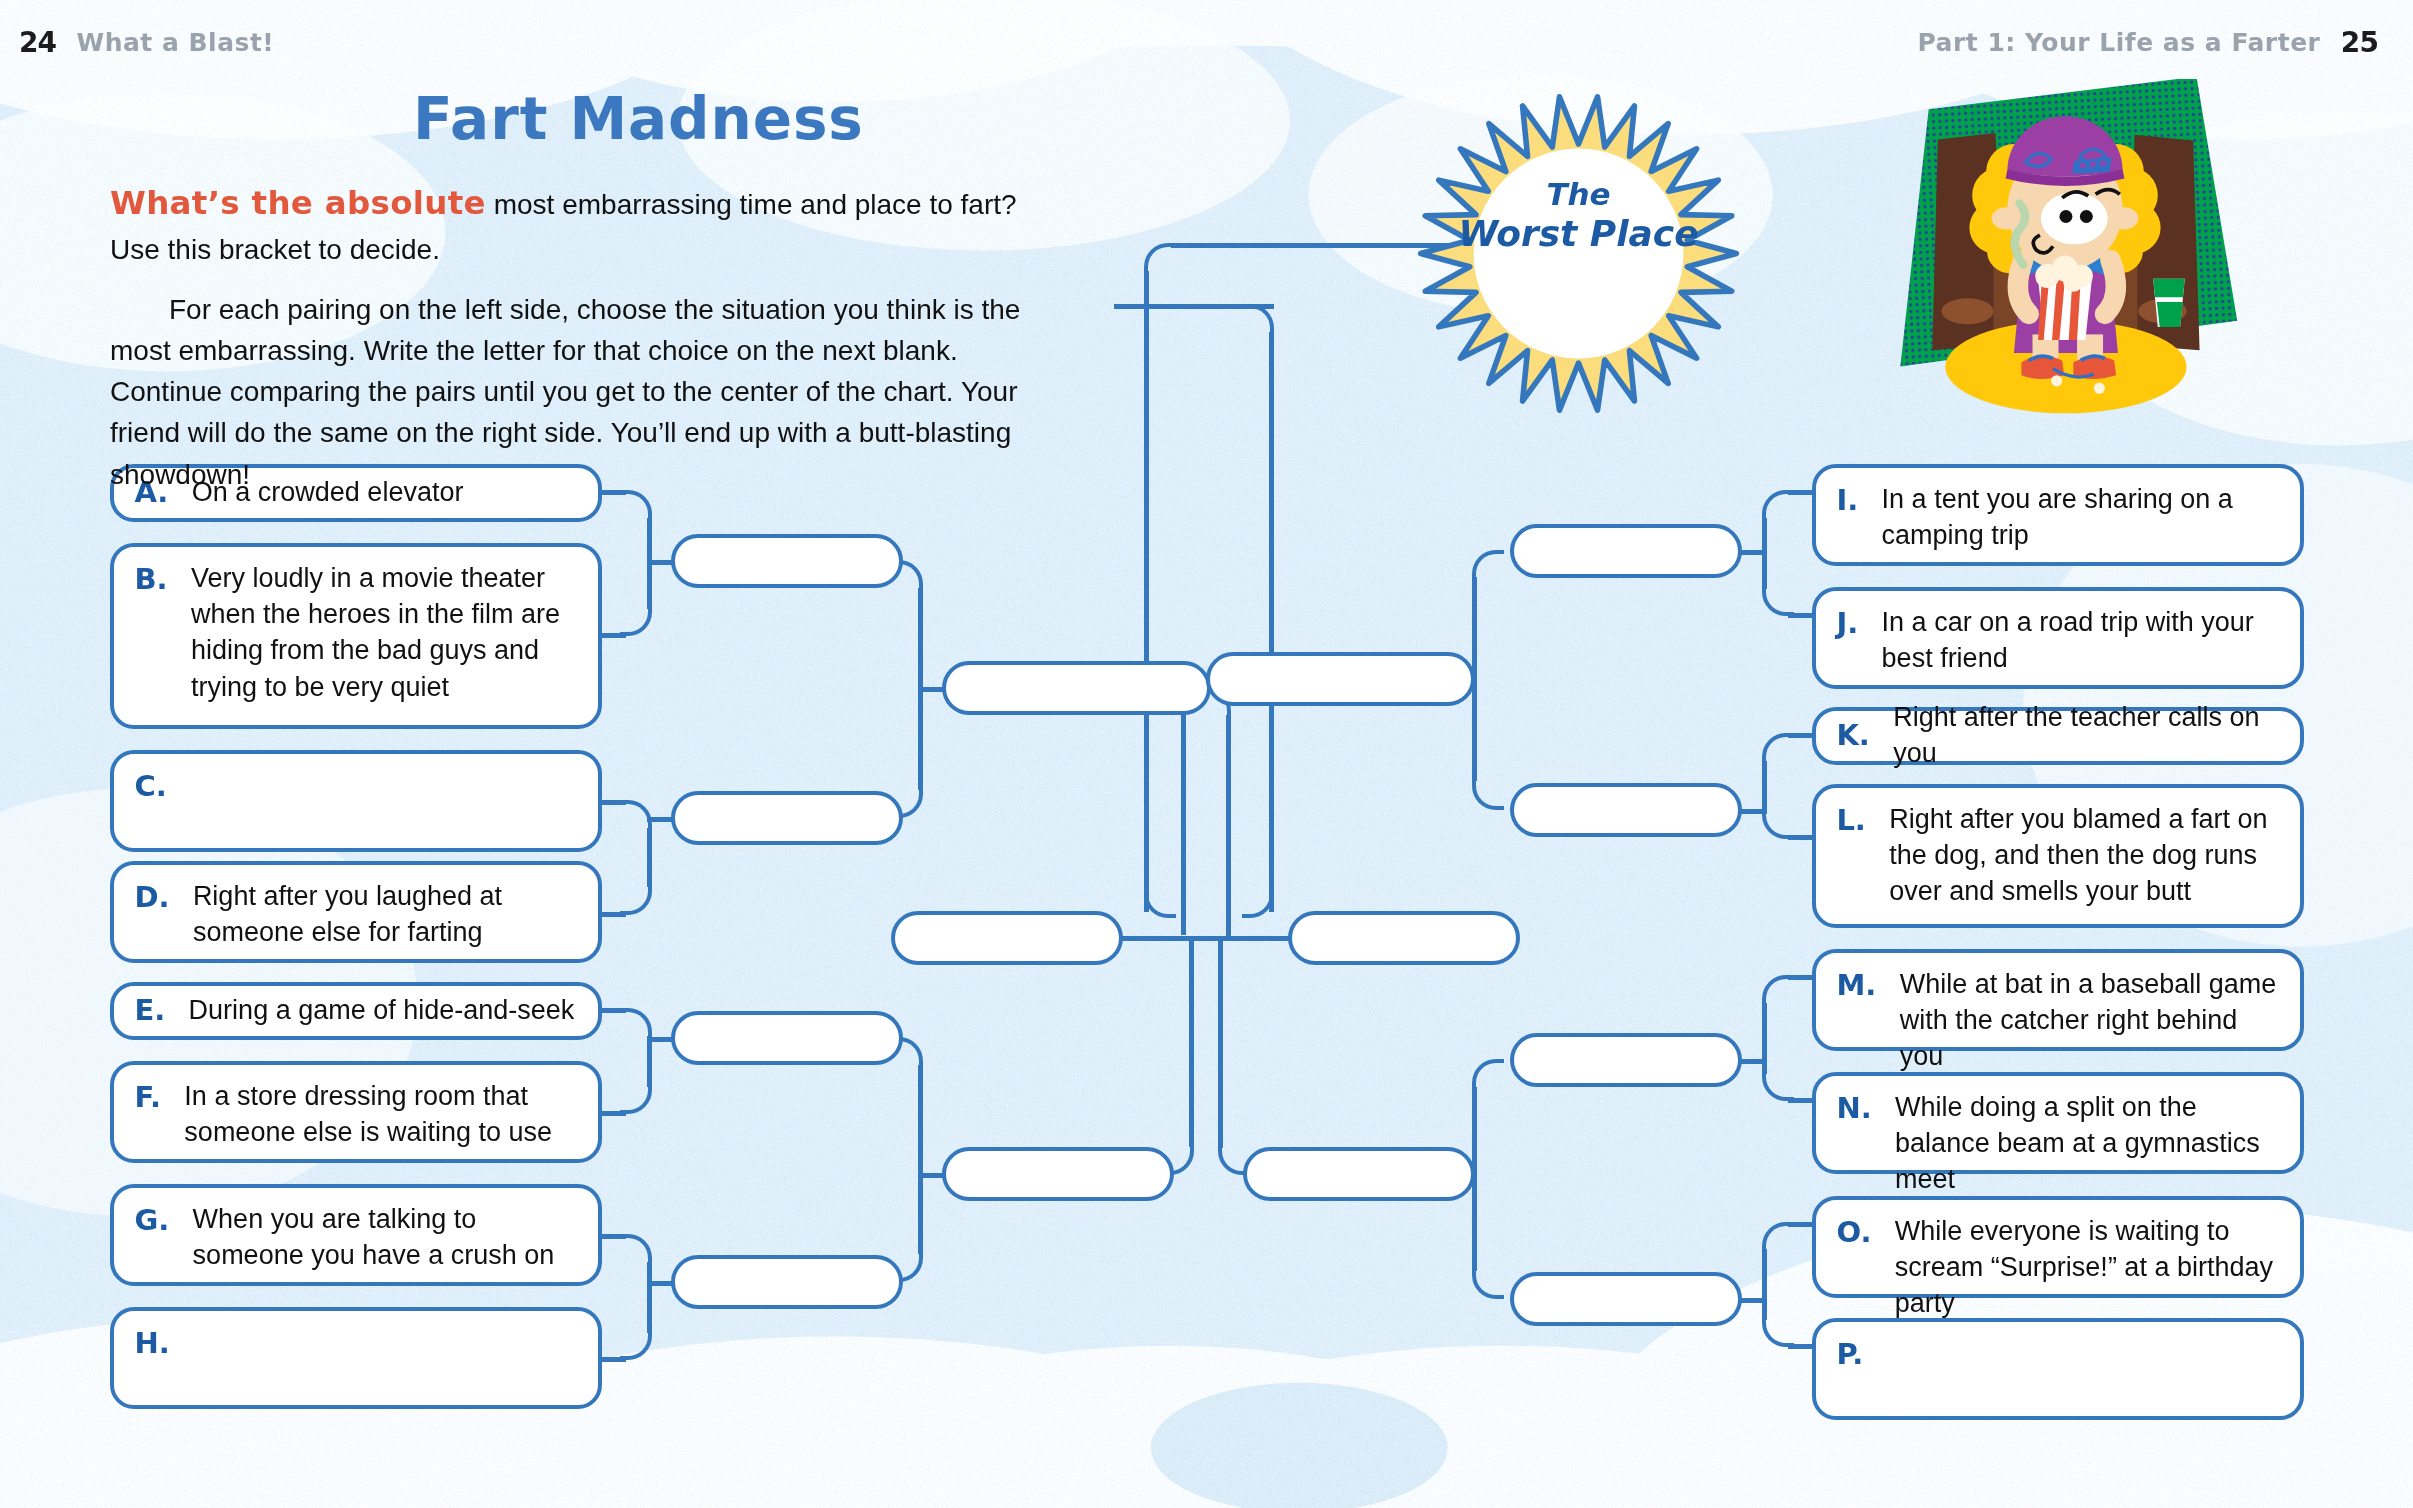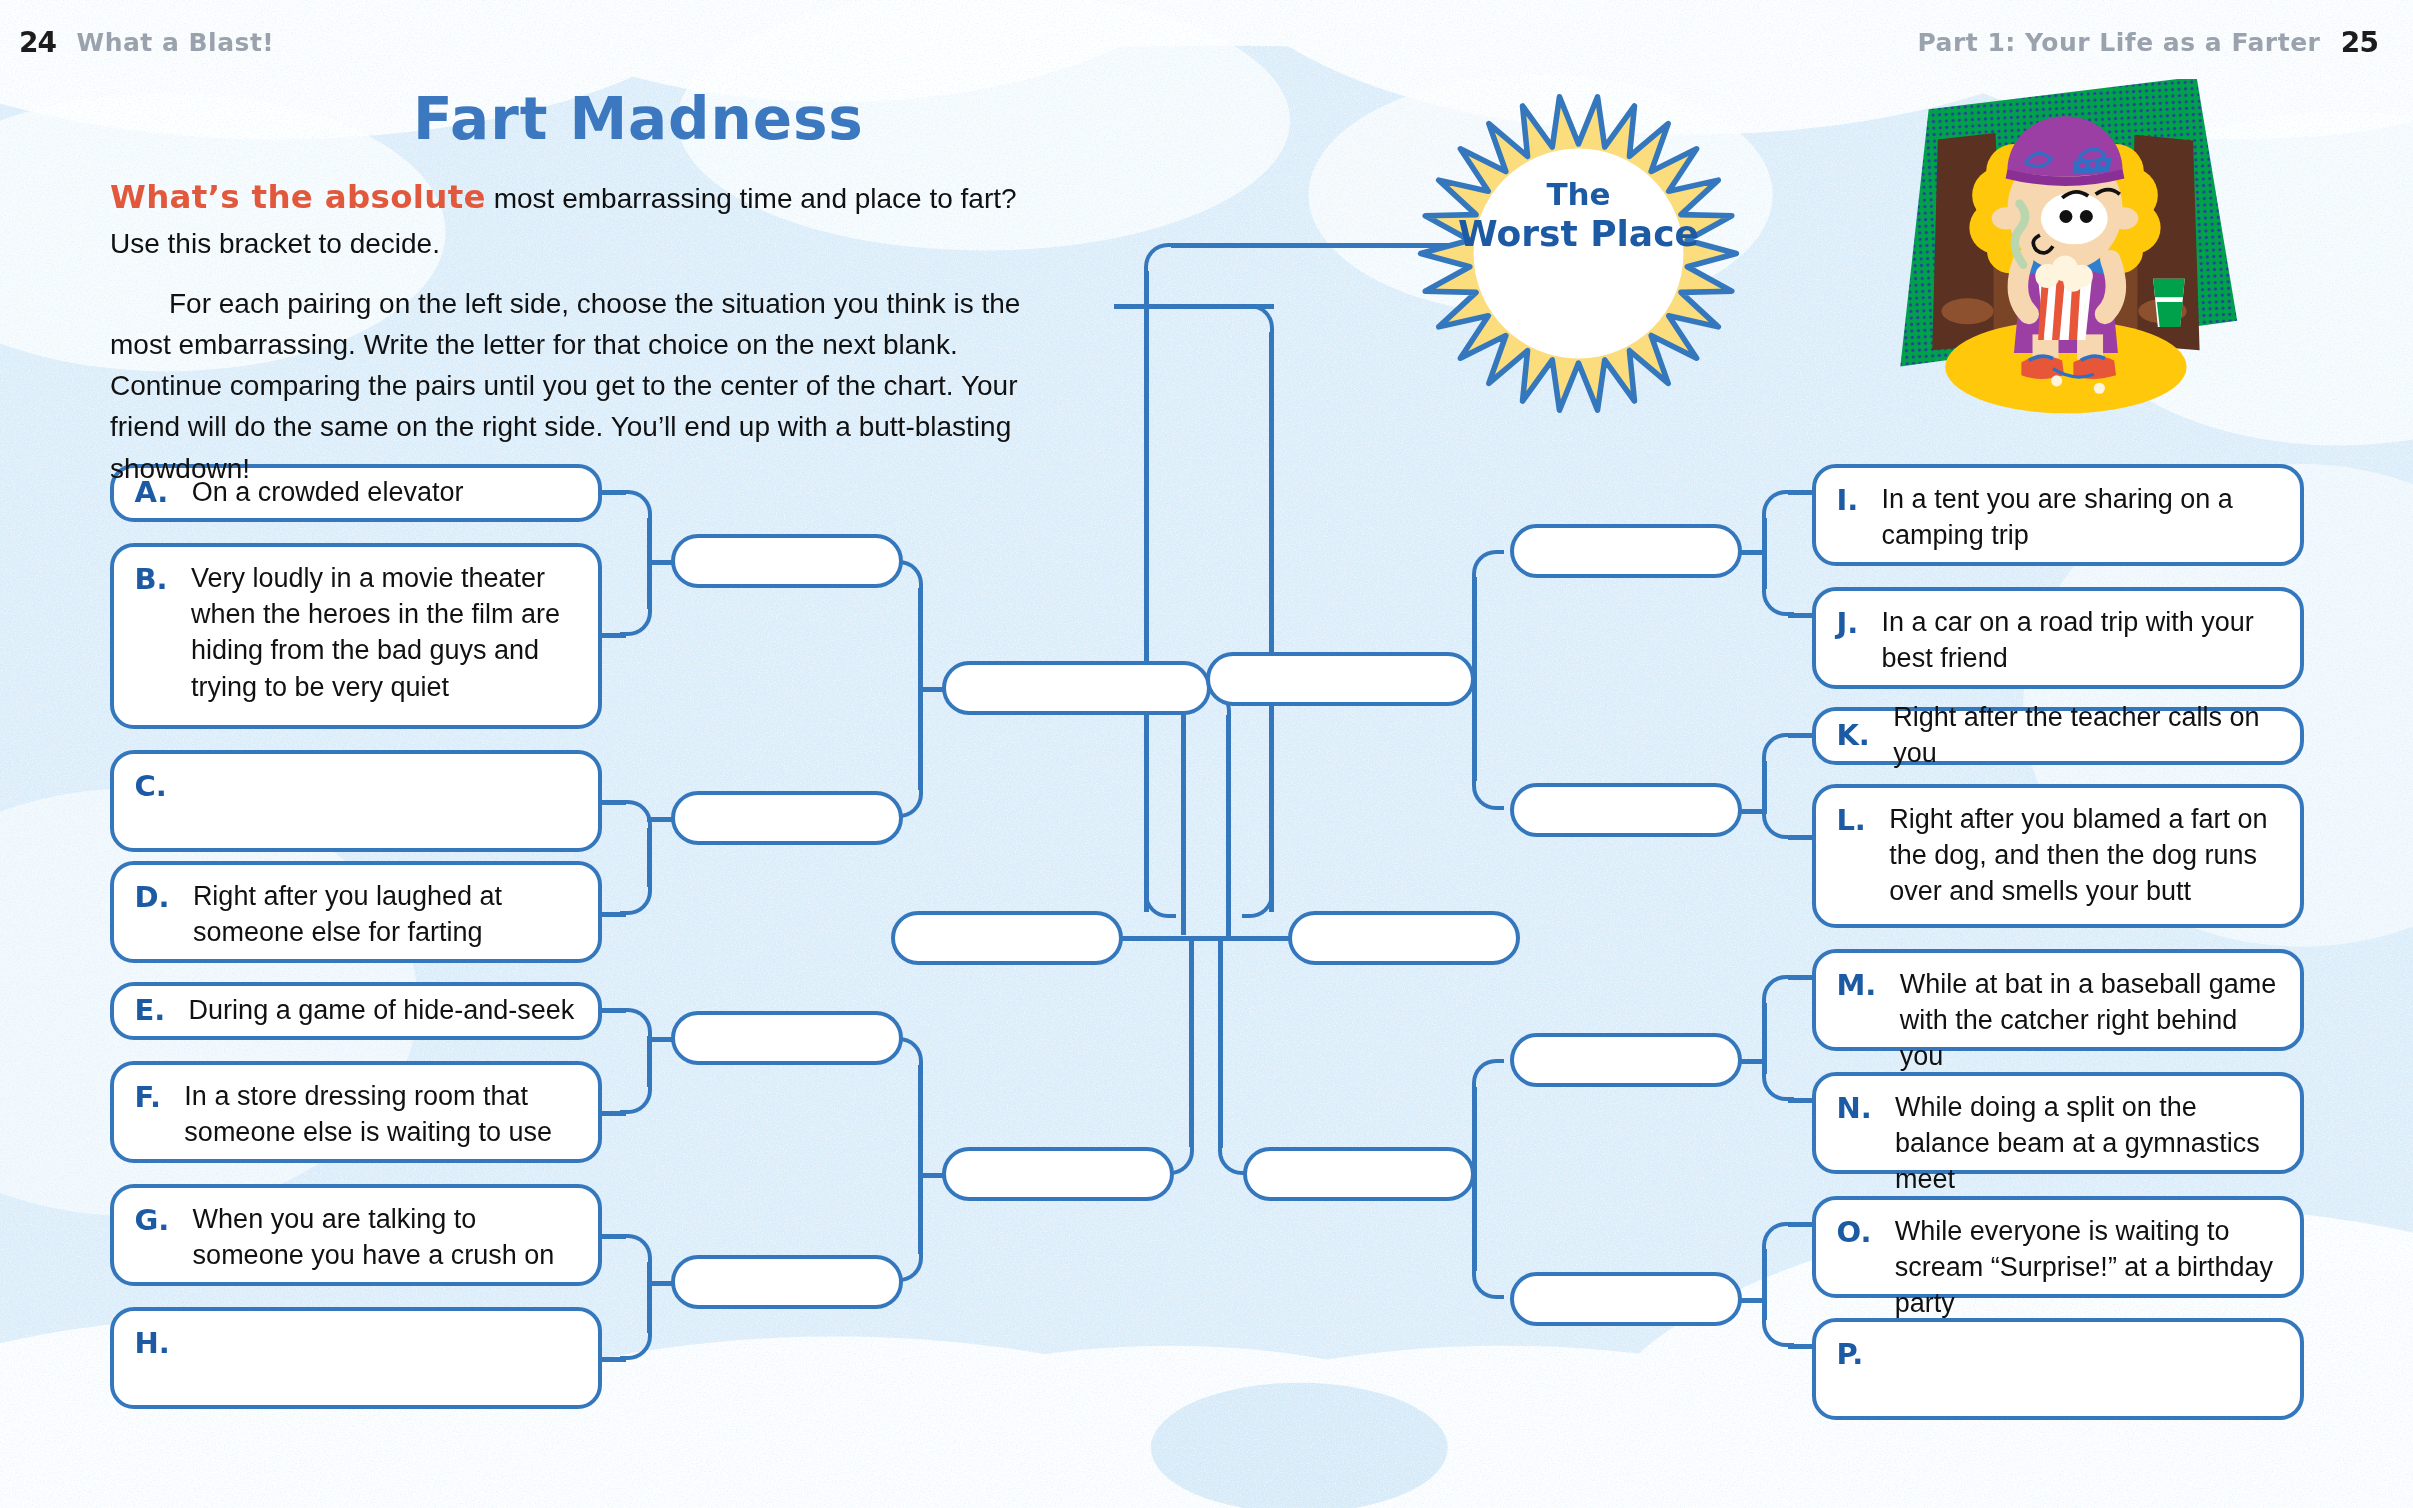--- a/index.html
+++ b/index.html
@@ -29,21 +29,21 @@
 
   
   #title {
     position:absolute; left:413px; top:85px; z-index:6;
     font-size:58px; font-weight:bold; color:#3b78bf;
     font-family:"DejaVu Sans", sans-serif; letter-spacing:0.9px;
   }
 
   
   #intro {
-    position:absolute; left:110px; top:174px; width:956px; z-index:6;
+    position:absolute; left:110px; top:180px; width:956px; z-index:6;
     font-size:29px; line-height:1.47; color:#111;
     font-family:"Liberation Serif", serif;
   }
   #intro .lead {
     color:#e2583c; font-weight:bold; font-size:32.5px;
     font-family:"DejaVu Sans", sans-serif; letter-spacing:0.3px;
   }
   #intro .body { font-family:"Liberation Sans", sans-serif; font-size:28px; }
   #intro .p2 { display:block; margin-top:18.6px; text-indent:59px;
                font-family:"Liberation Sans", sans-serif; font-size:28px; }
@@ -74,21 +74,21 @@
   .eb-tr { border-left:none; border-bottom:none; border-top-right-radius:24px; }
   .eb-br { border-left:none; border-top:none; border-bottom-right-radius:24px; }
   .eb-tl { border-right:none; border-bottom:none; border-top-left-radius:24px; }
   .eb-bl { border-right:none; border-top:none; border-bottom-left-radius:24px; }
 
   
   #burst { position:absolute; left:1416px; top:91px; width:325px; height:325px; z-index:7; }
   #burstlbl {
     position:absolute; left:1416px; top:176px; width:325px; z-index:8;
     text-align:center; color:#1c5ba4; font-weight:bold;
-    font-family:"DejaVu Sans", sans-serif; line-height:1.18; pointer-events:none;
+    font-family:"DejaVu Sans", sans-serif; line-height:1.18; pointer-events:none;font-style:italic;
   }
   #burstlbl .l1 { font-size:31px; display:block; }
   #burstlbl .l2 { font-size:36px; display:block; }
 
   
   #illo { position:absolute; left:1884px; top:79px; width:362px; height:353px; z-index:7; }
 </style>
 </head>
 <body>
 

